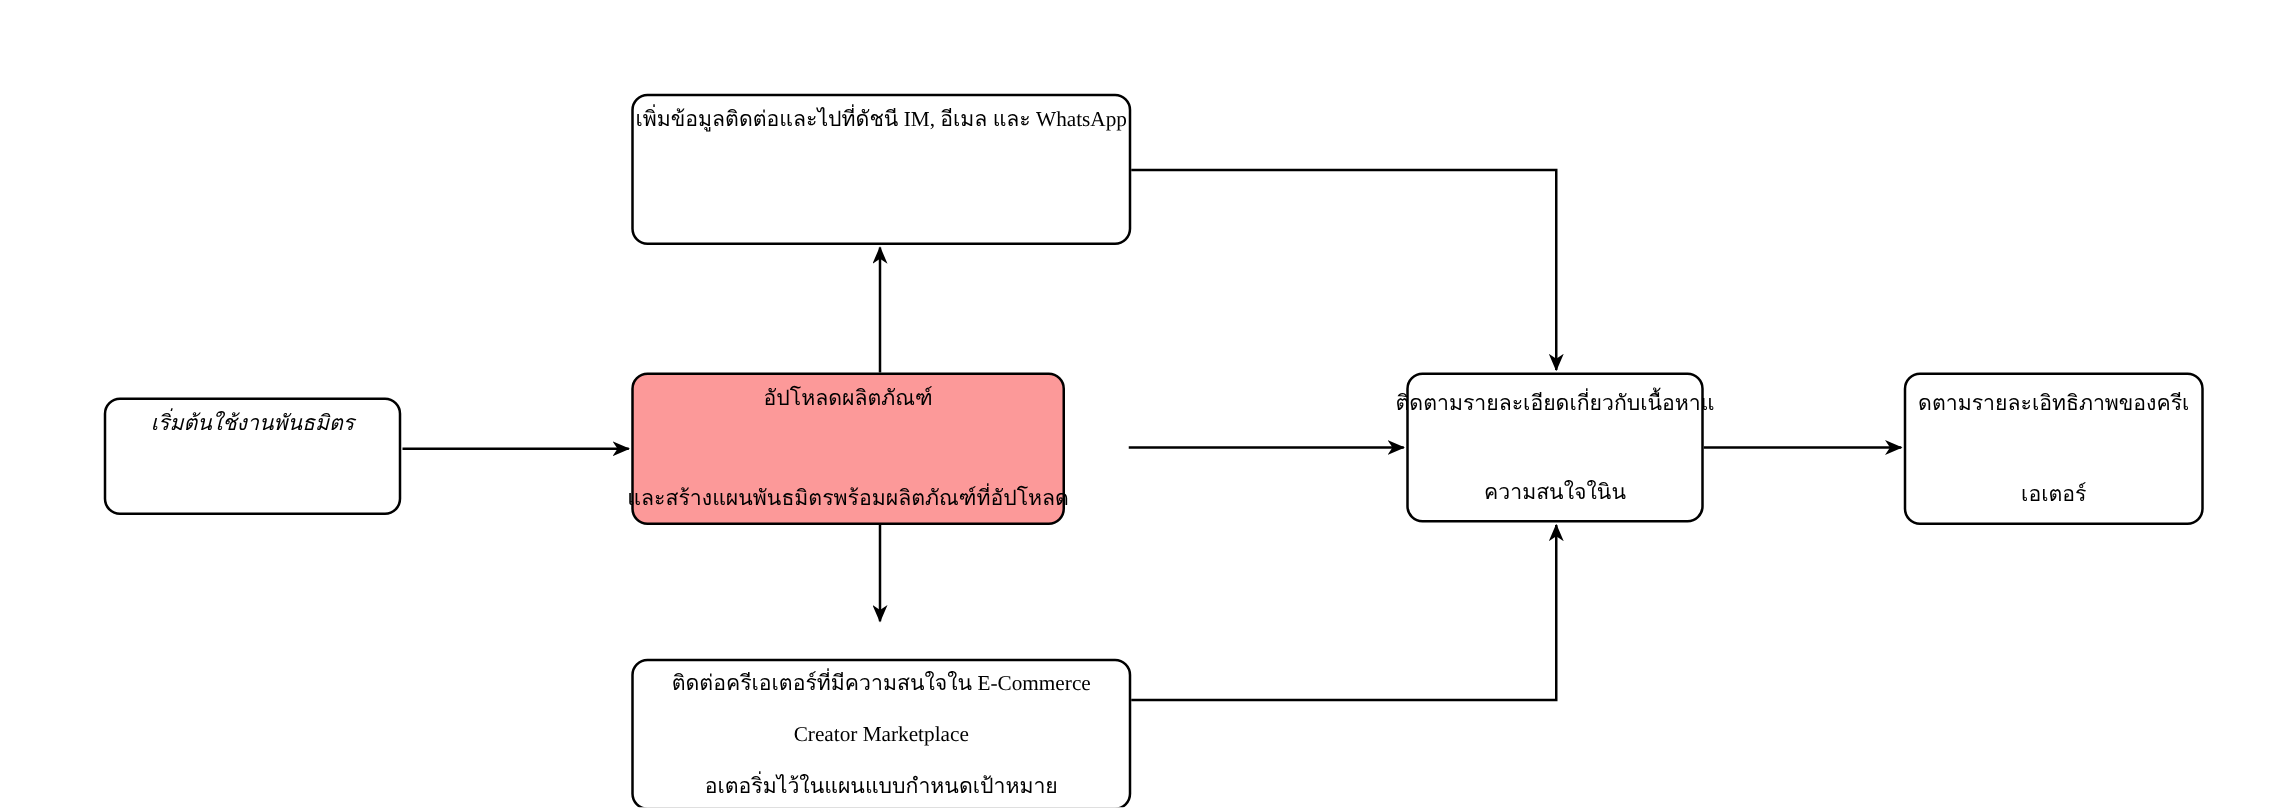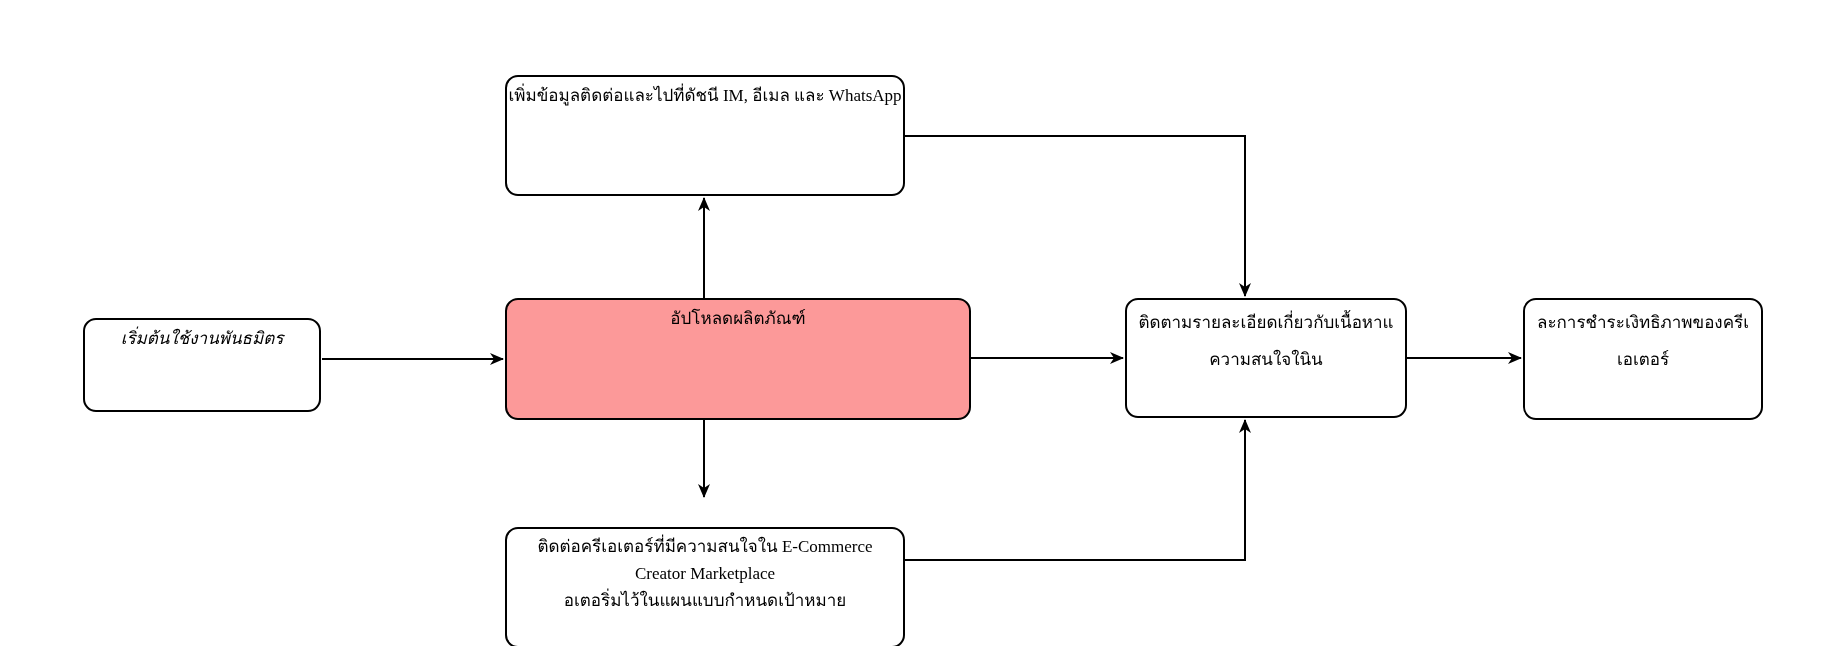--- a/index.html
+++ b/index.html
@@ -19,34 +19,34 @@
     pointer-events: none;
   }
   .node {
     position: absolute;
     box-sizing: border-box;
     border: 2px solid #000000;
     border-radius: 13px;
     background: #ffffff;
     display: flex;
     flex-direction: column;
-    justify-content: flex-start;
+    justify-content: space-between;
     align-items: center;
     text-align: center;
     font-size: 17px;
     line-height: 1.75;
     padding: 4px 8px;
   }
   .node--accent { background: #fc9999; }
   .node-line { white-space: nowrap; }
   #node-start   { left: 83px;   top: 318px; width: 238px; height: 94px; font-style: italic;  }
   #node-contact { left: 505px;  top: 75px;  width: 400px; height: 121px; }
-  #node-upload  { left: 505px;  top: 298px; width: 466px; height: 122px; gap: 13px; }
+  #node-upload  { left: 505px;  top: 298px; width: 347px; height: 122px; gap: 13px; }
   #node-invite  { left: 505px;  top: 499px; width: 400px; height: 121px; line-height: 1.6; margin-top: 28px; }
-  #node-track   { left: 1125px; top: 298px; width: 282px; height: 120px; line-height: 2.2; }
+  #node-track   { left: 1125px; top: 298px; width: 238px; height: 120px; line-height: 2.2; }
   #node-review  { left: 1523px; top: 298px; width: 240px; height: 122px; line-height: 2.2; }
 </style>
 </head>
 <body>
 
 <div class="canvas">
 
   <svg class="edges" width="1829" height="646" viewBox="0 0 1829 646" xmlns="http://www.w3.org/2000/svg">
     <defs>
       <marker id="arrowhead" viewBox="0 0 14 12" refX="13" refY="6" markerWidth="14" markerHeight="12" orient="auto" markerUnits="userSpaceOnUse">
@@ -67,31 +67,32 @@
   <div class="node" id="node-start">
     <div class="node-line">เริ่มต้นใช้งานพันธมิตร</div>
   </div>
 
   <div class="node" id="node-contact">
     <div class="node-line">เพิ่มข้อมูลติดต่อและไปที่ดัชนี IM, อีเมล และ WhatsApp</div>
   </div>
 
   <div class="node node--accent" id="node-upload">
     <div class="node-line">อัปโหลดผลิตภัณฑ์</div>
+    <div class="node-line">และสร้างแผนพันธมิตรพร้อมผลิตภัณฑ์ที่อัปโหลด</div>
   </div>
 
   <div class="node" id="node-invite">
     <div class="node-line">ติดต่อครีเอเตอร์ที่มีความสนใจใน E-Commerce</div>
     <div class="node-line">Creator Marketplace</div>
     <div class="node-line">อเตอริ่มไว้ในแผนแบบกำหนดเป้าหมาย</div>
   </div>
 
   <div class="node" id="node-track">
     <div class="node-line">ติดตามรายละเอียดเกี่ยวกับเนื้อหาแ</div>
     <div class="node-line">ความสนใจในิน</div>
   </div>
 
   <div class="node" id="node-review">
-    <div class="node-line">ละการชำระเงิทธิภาพของครีเ</div>
+    <div class="node-line">ดตามรายละเอิทธิภาพของครีเ</div>
     <div class="node-line">เอเตอร์</div>
   </div>
 
 </div>
 
 </body></html>

